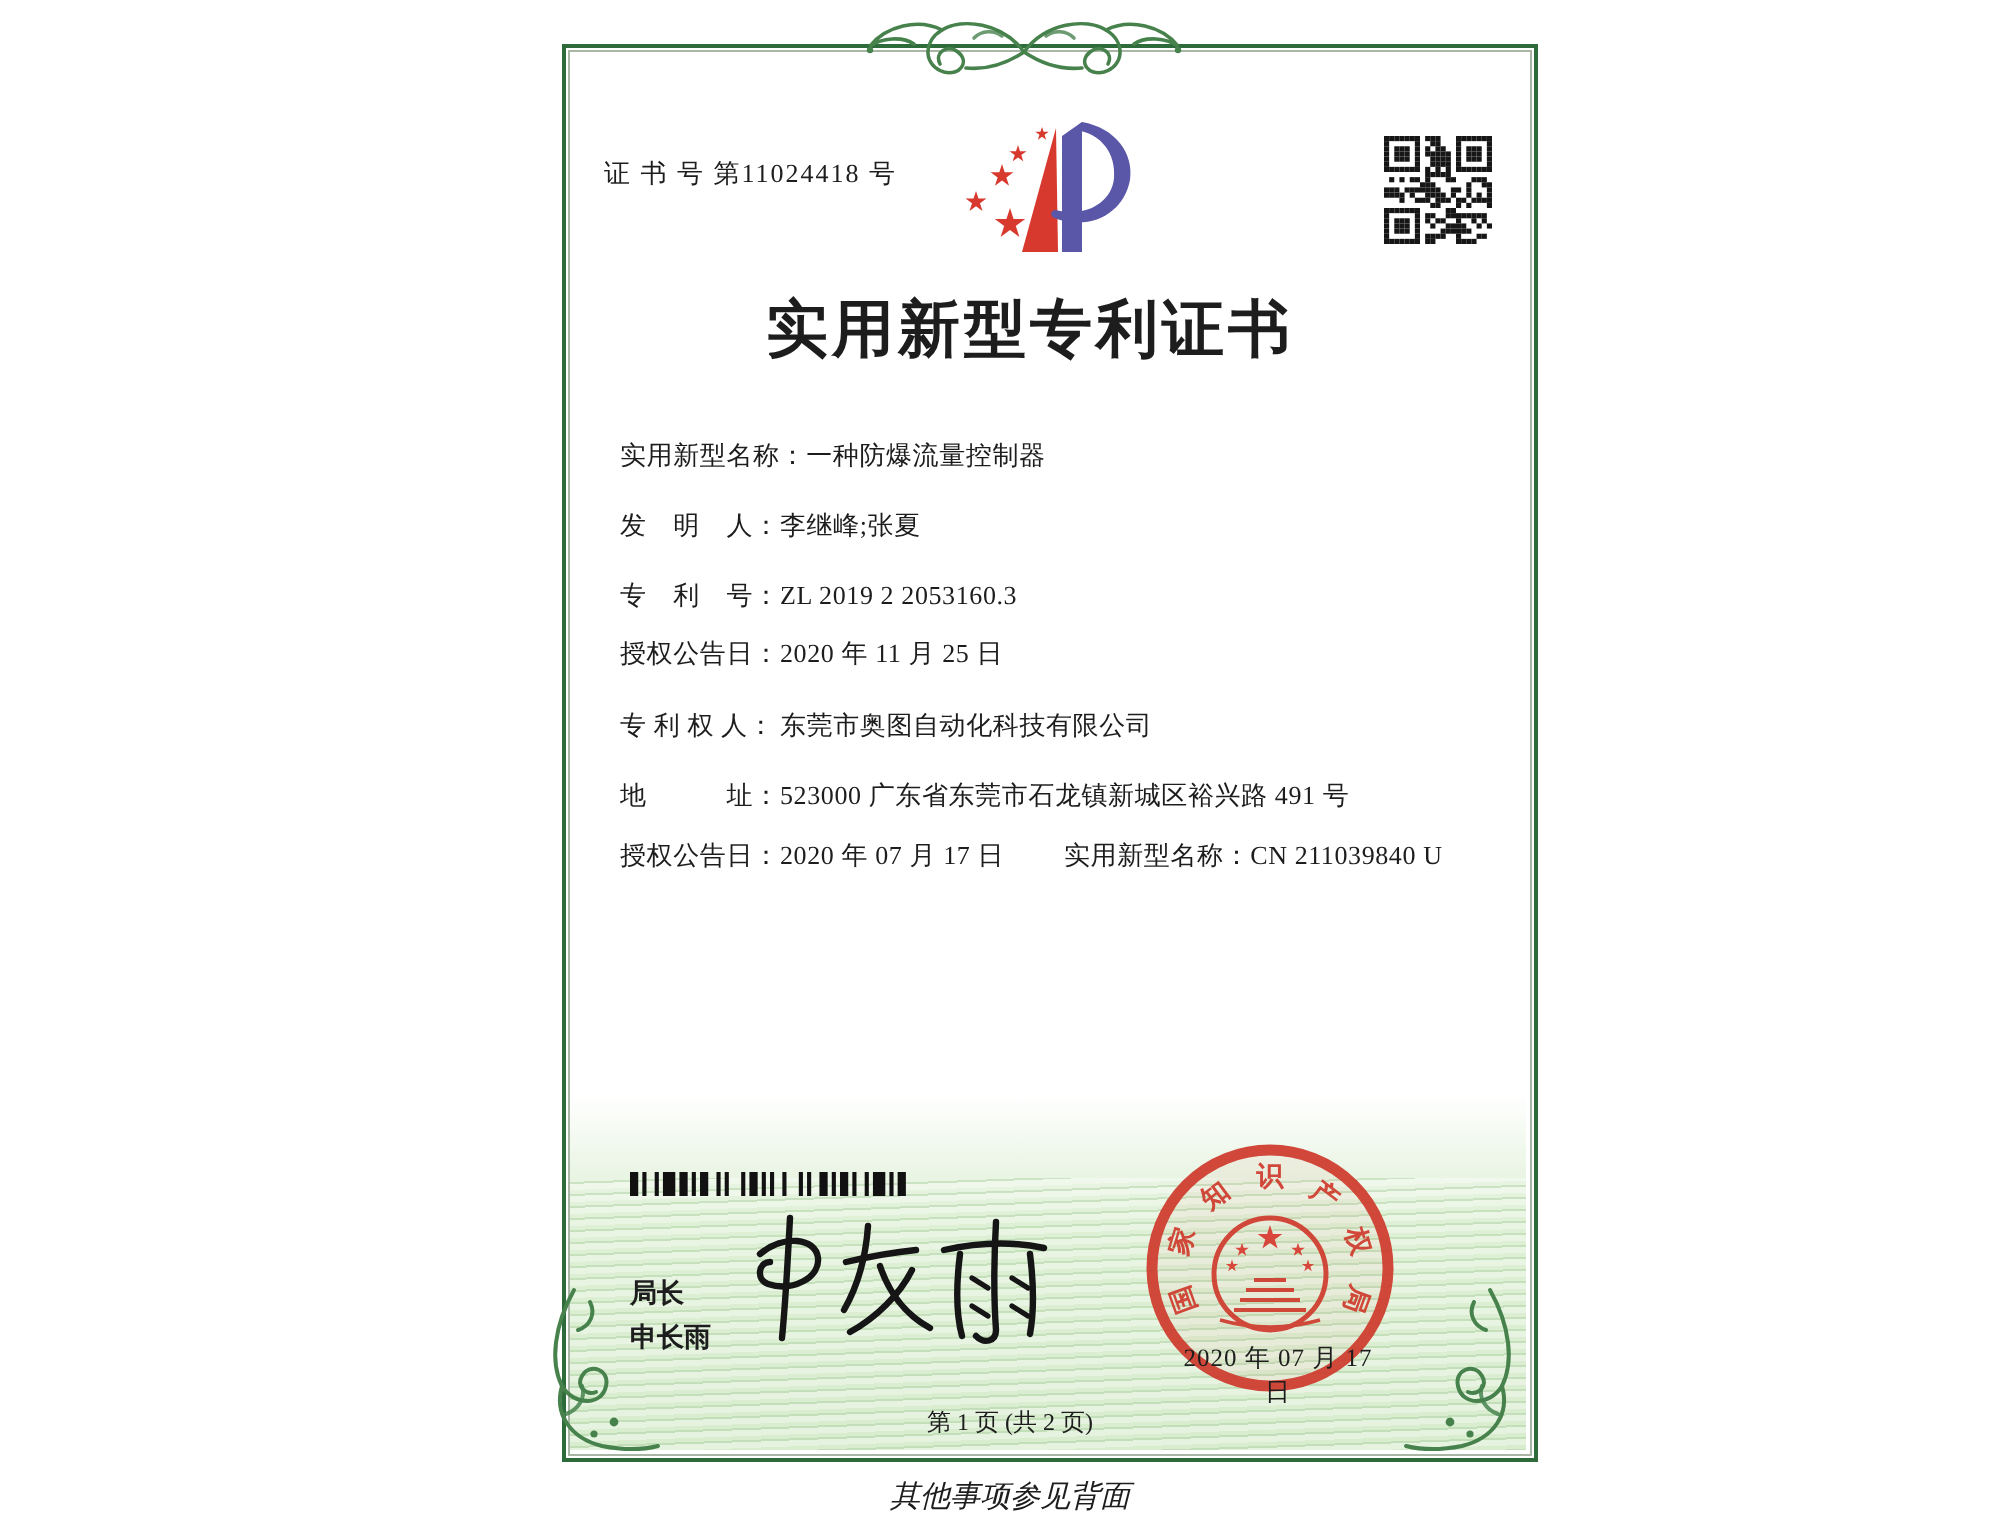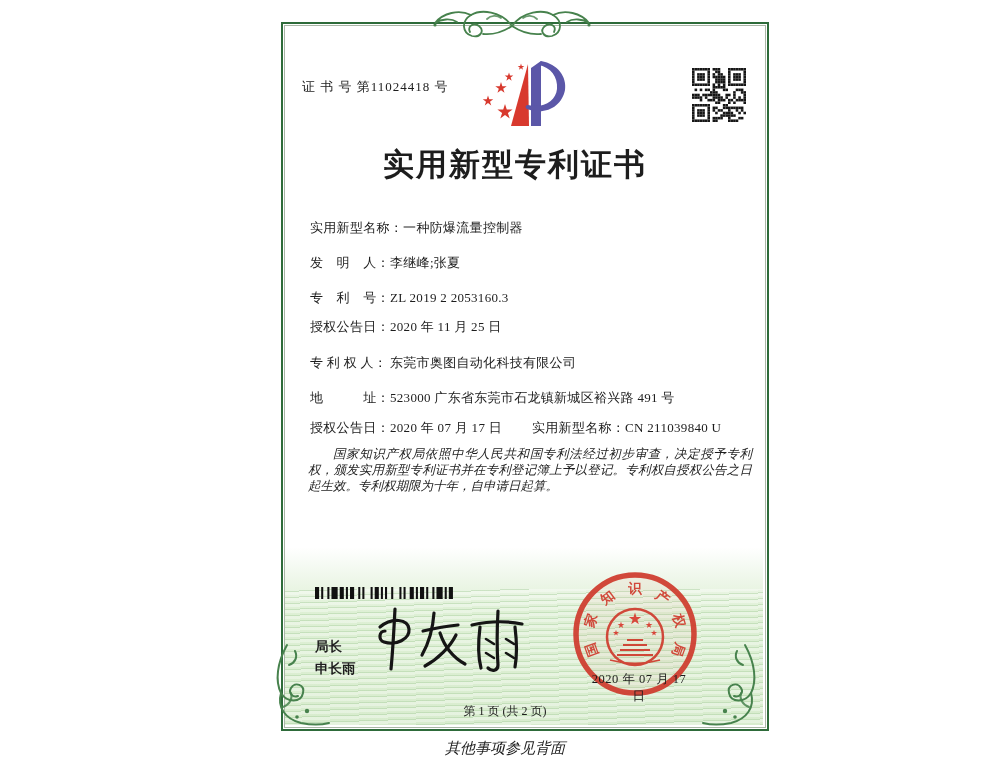--- a/index.html
+++ b/index.html
@@ -345,21 +345,20 @@
   <div class="frow" style="top:100px"><span class="lbl">授权公告日：</span><span>2020 年 11 月 25 日</span></div>
   <div class="frow" style="top:136px"><span class="lbl">专 利 权 人：</span><span>东莞市奥图自动化科技有限公司</span></div>
   <div class="frow" style="top:171px"><span class="lbl">地　　　址：</span><span>523000 广东省东莞市石龙镇新城区裕兴路 491 号</span></div>
   <div class="frow" style="top:201px">
     <span class="lbl">授权公告日：</span><span>2020 年 07 月 17 日</span>
     <span class="grant2"><span>实用新型名称：</span><span>CN 211039840 U</span></span>
   </div>
 </div>
 
 <div class="abs bodytext">
-  <p>国家知识产权局依照中华人民共和国专利法经过初步审查，决定授予专利权，颁发实用新型专利证书并在专利登记簿上予以登记。专利权自授权公告之日起生效。专利权期限为十年，自申请日起算。</p>
 </div>
 
 <div class="abs barcode"><svg width="140" height="12" viewBox="0 0 140 12" fill="#111">
       <rect x="0.00" y="0" width="4.12" height="12"></rect>
       <rect x="6.18" y="0" width="2.06" height="12"></rect>
       <rect x="12.35" y="0" width="2.06" height="12"></rect>
       <rect x="16.47" y="0" width="6.18" height="12"></rect>
       <rect x="24.71" y="0" width="4.12" height="12"></rect>
       <rect x="30.88" y="0" width="2.06" height="12"></rect>
       <rect x="35.00" y="0" width="4.12" height="12"></rect>

